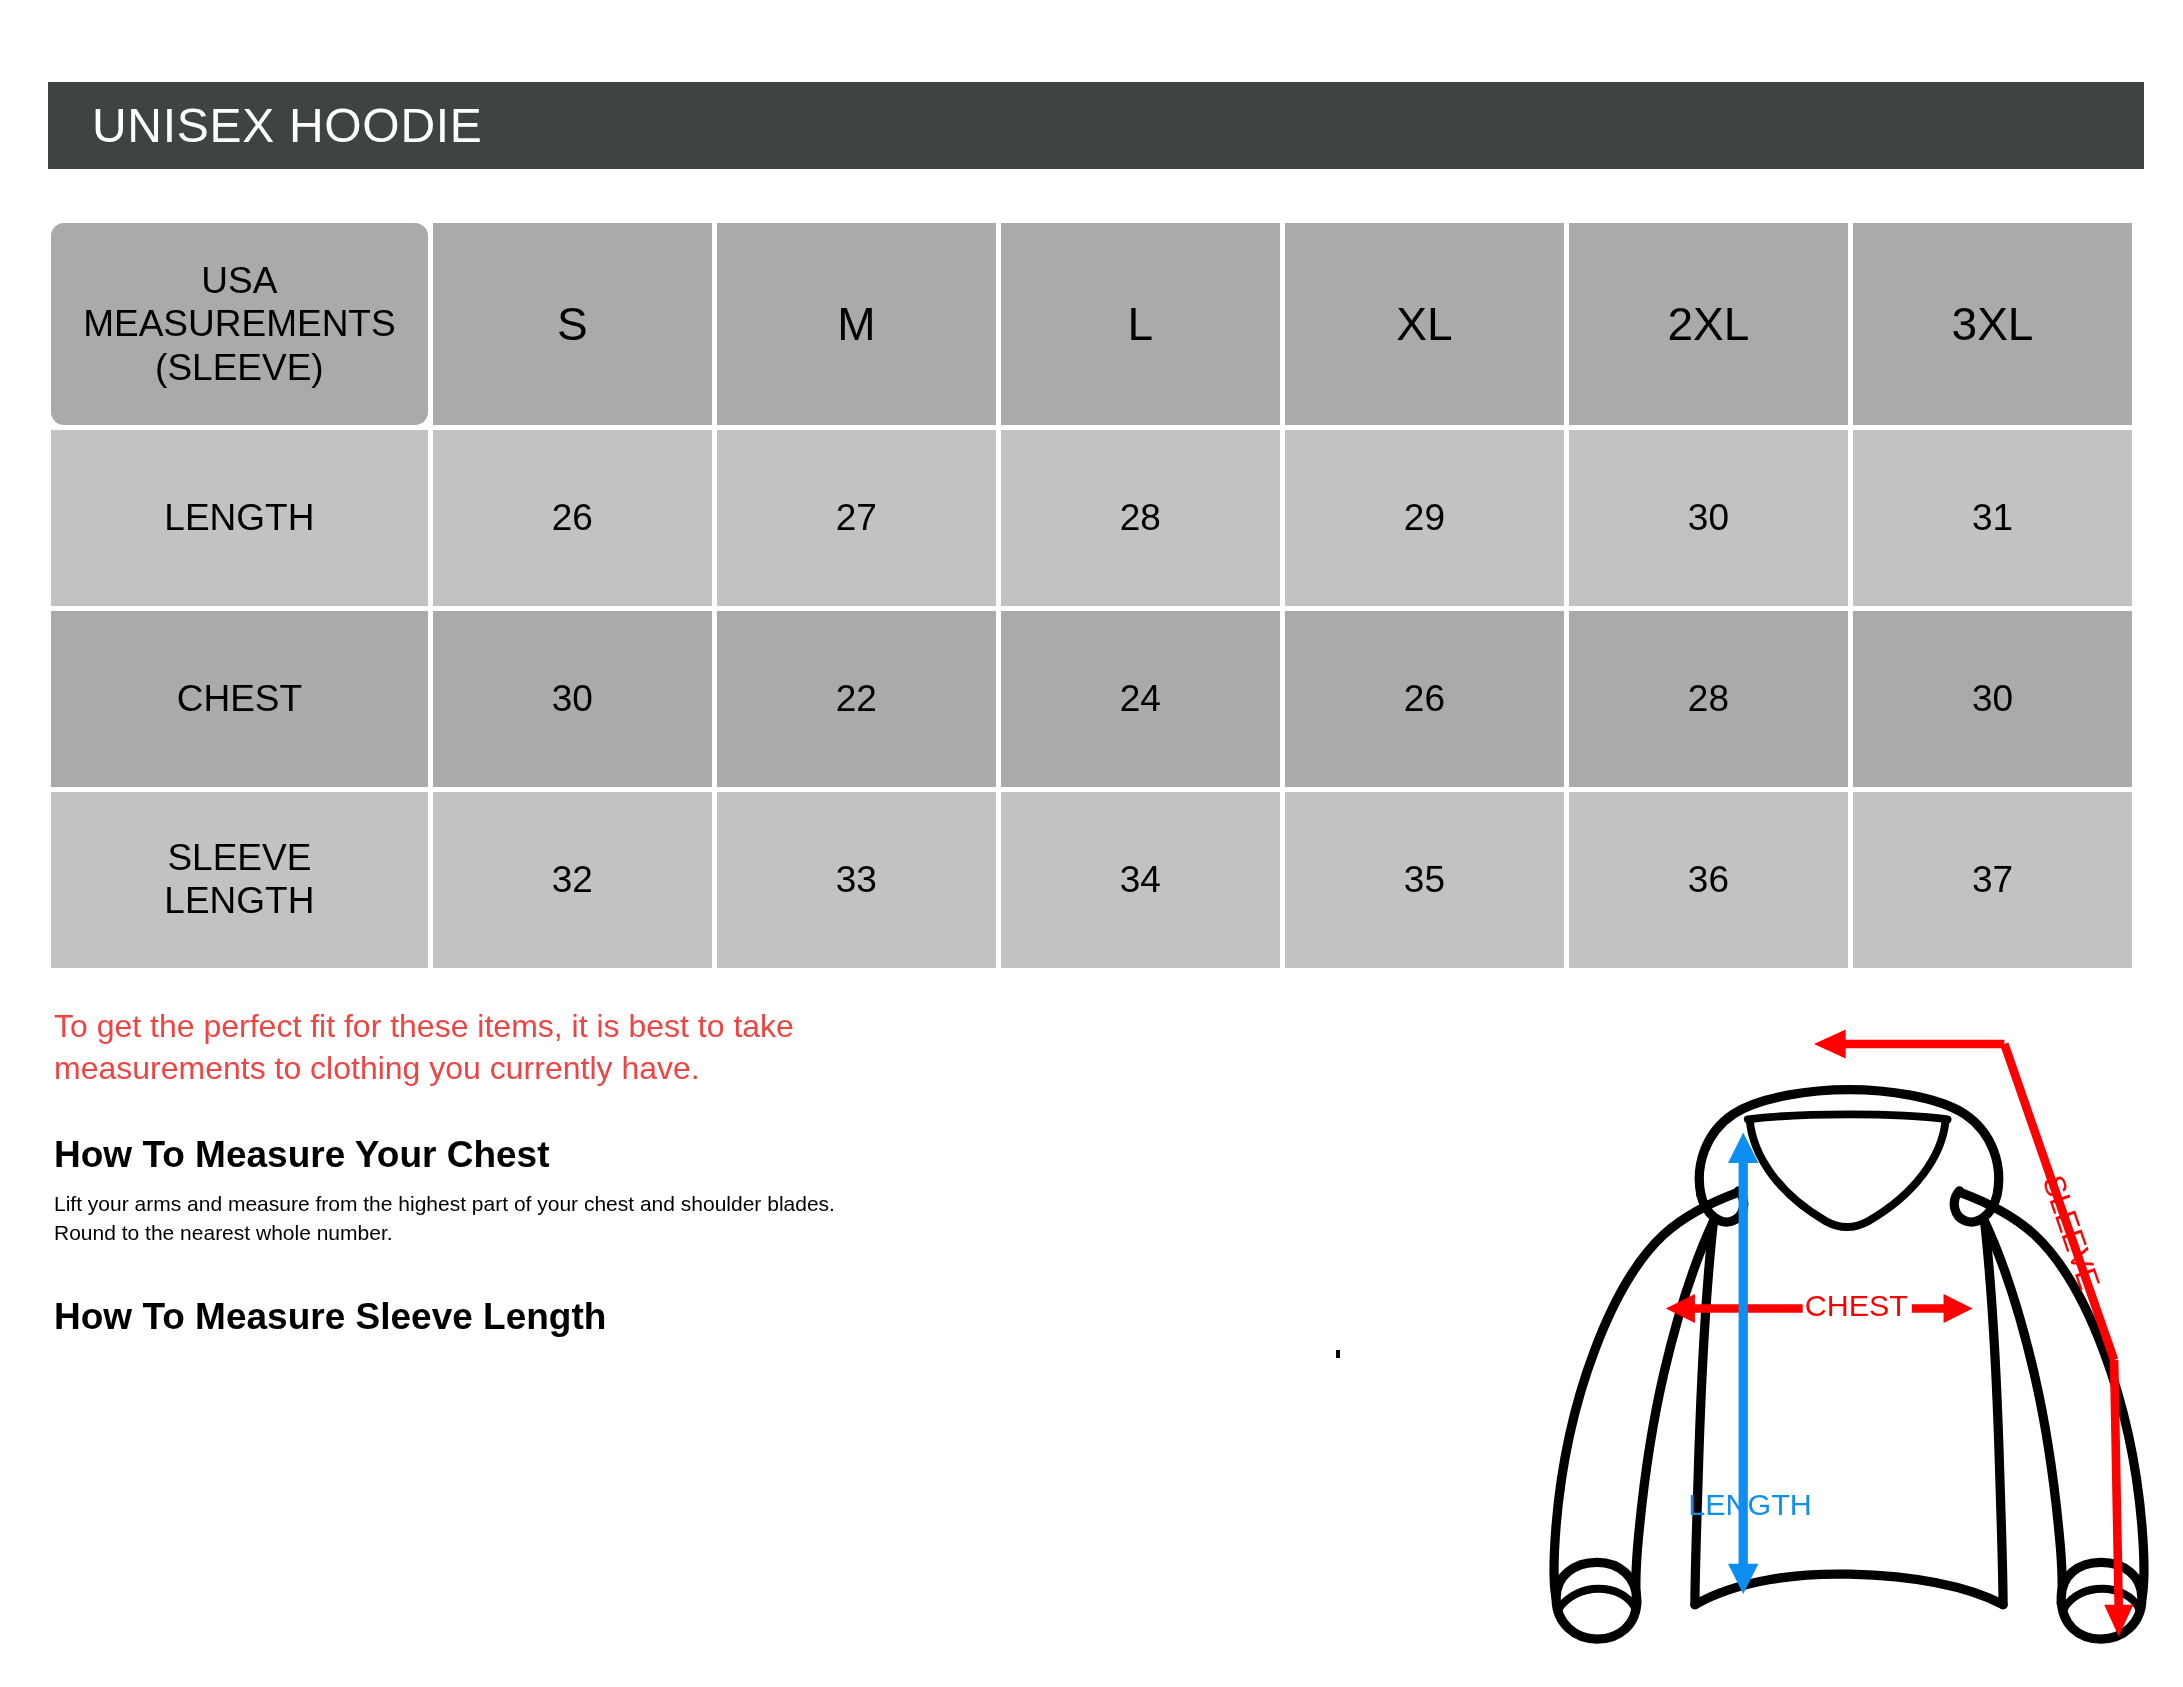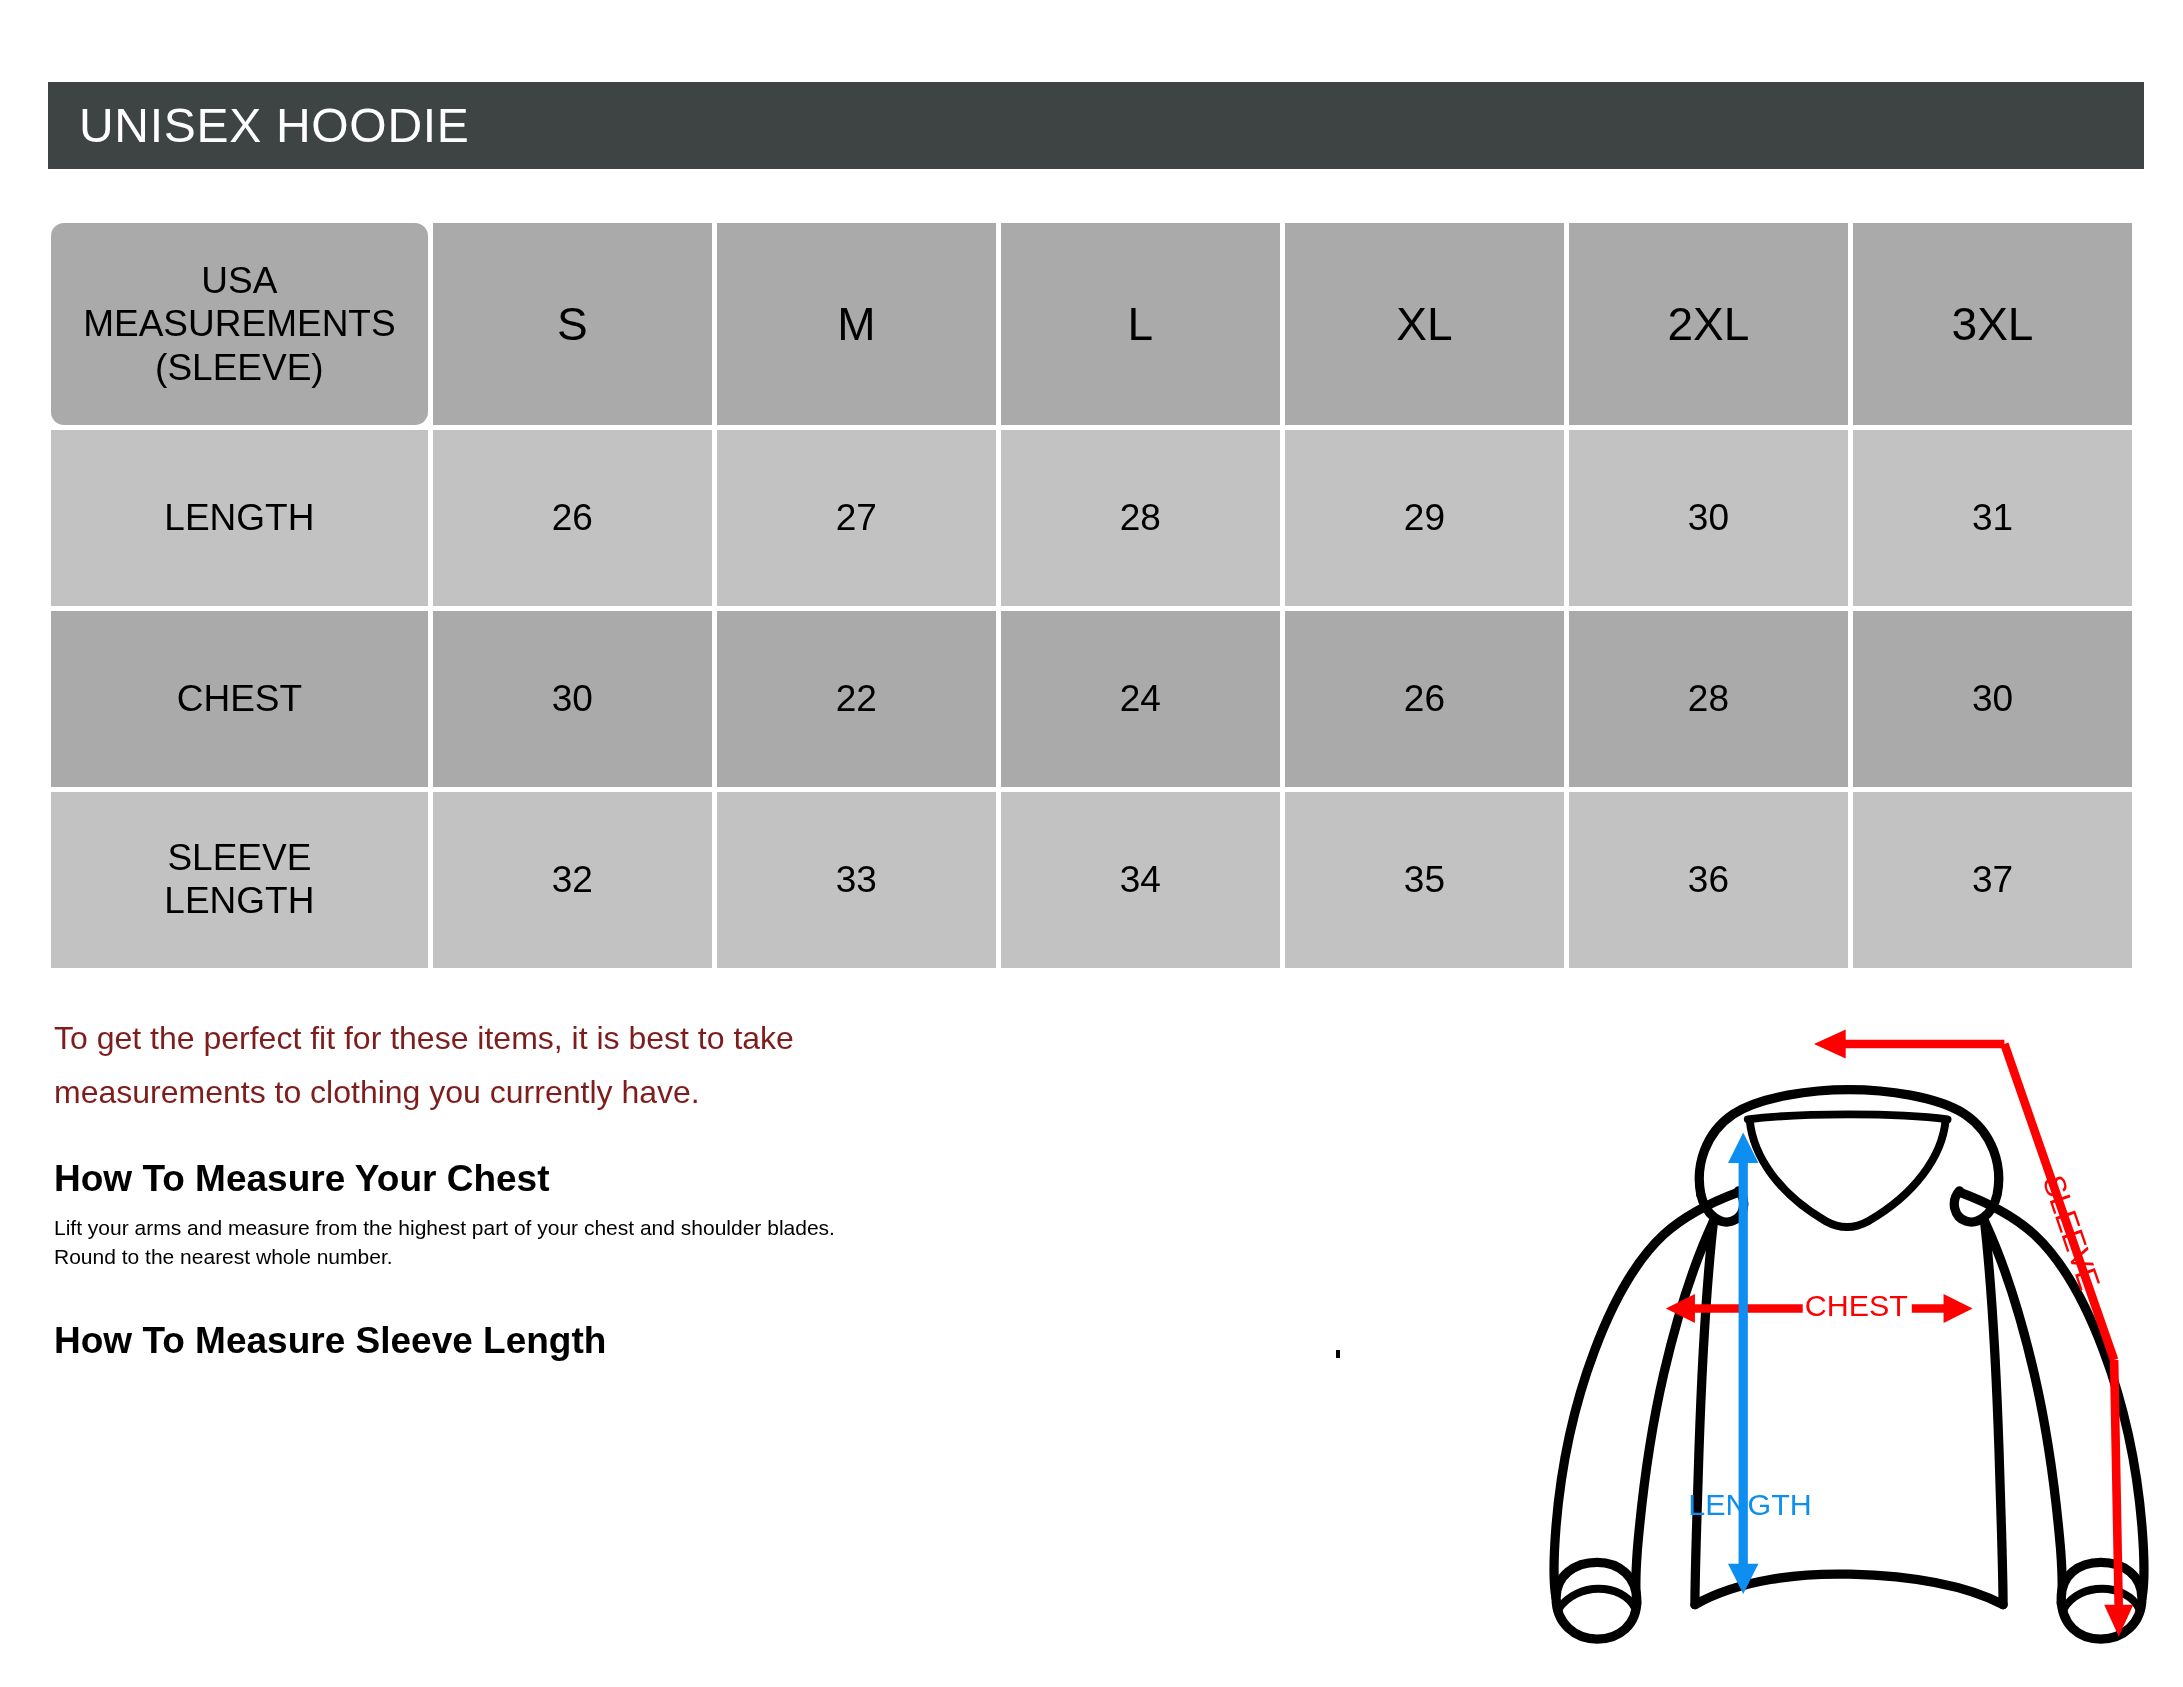--- a/index.html
+++ b/index.html
@@ -26,20 +26,21 @@
     display: flex;
     align-items: center;
   }
   #title-text {
     color: #ffffff;
     font-size: 48px;
     font-weight: 400;
     letter-spacing: 0.7px;
     padding-left: 31px;
     line-height: 1;
+    margin-left: 13px;
   }
 
   
   #size-table {
     position: absolute;
     left: 46px;
     top: 218px;
     width: 2091px;
     border-collapse: separate;
     border-spacing: 5.3px;
@@ -89,24 +90,23 @@
     height: 681px;
   }
   #text-col {
     position: absolute;
     left: 54px;
     top: 0px;
     width: 1482px;
   }
   .intro-line {
     font-size: 32px;
-    color: #7f1d1d;
+    color: #ef4444;
     line-height: 1.30;
     white-space: nowrap;
-    margin-top: 12px;
   }
   .sec-heading {
     font-size: 37px;
     font-weight: bold;
     color: #000000;
     line-height: 1.1;
     white-space: nowrap;
   }
   .sec-para-line {
     font-size: 21px;

